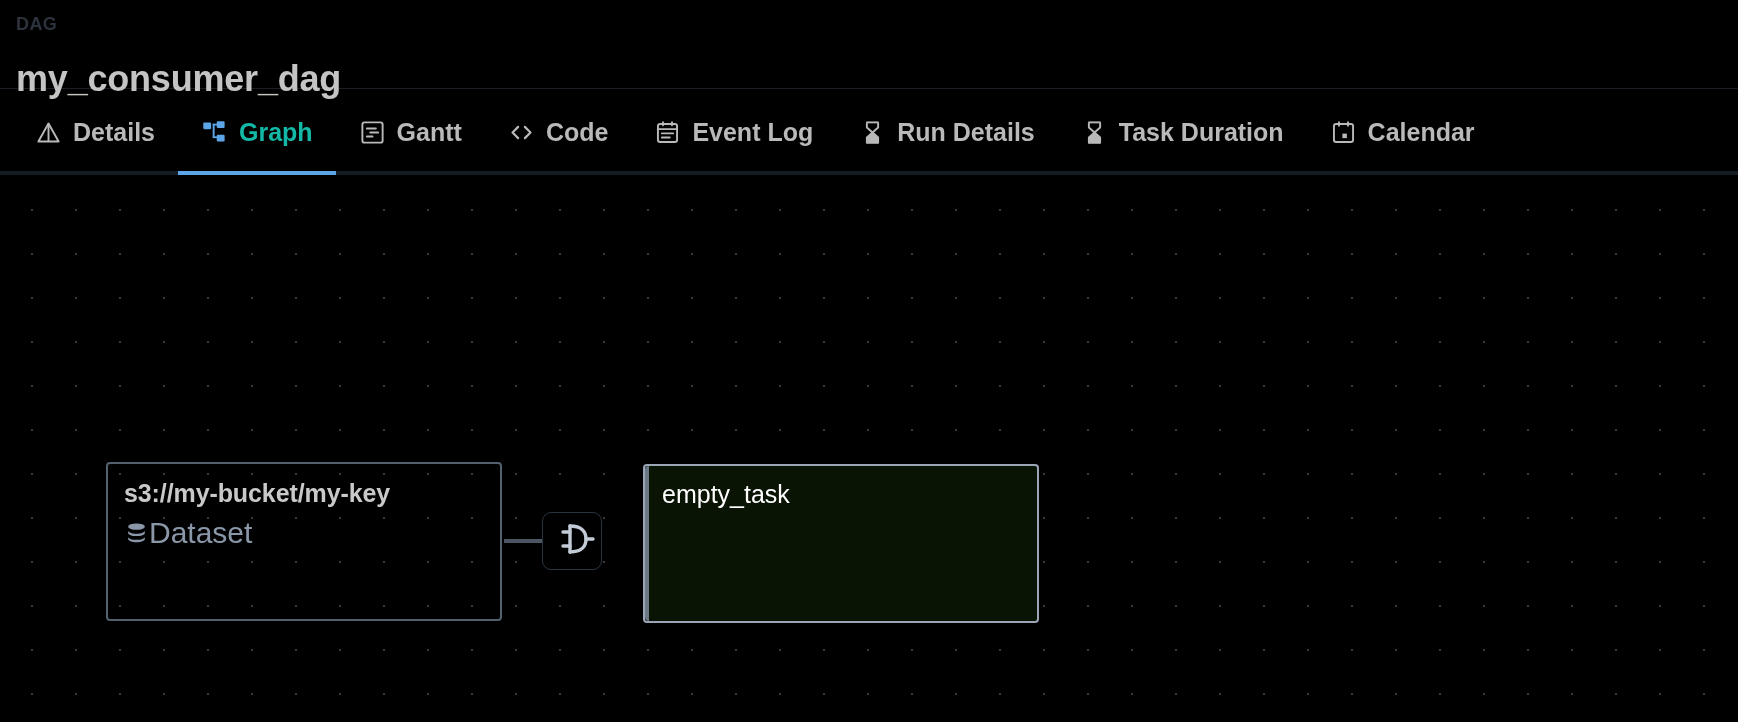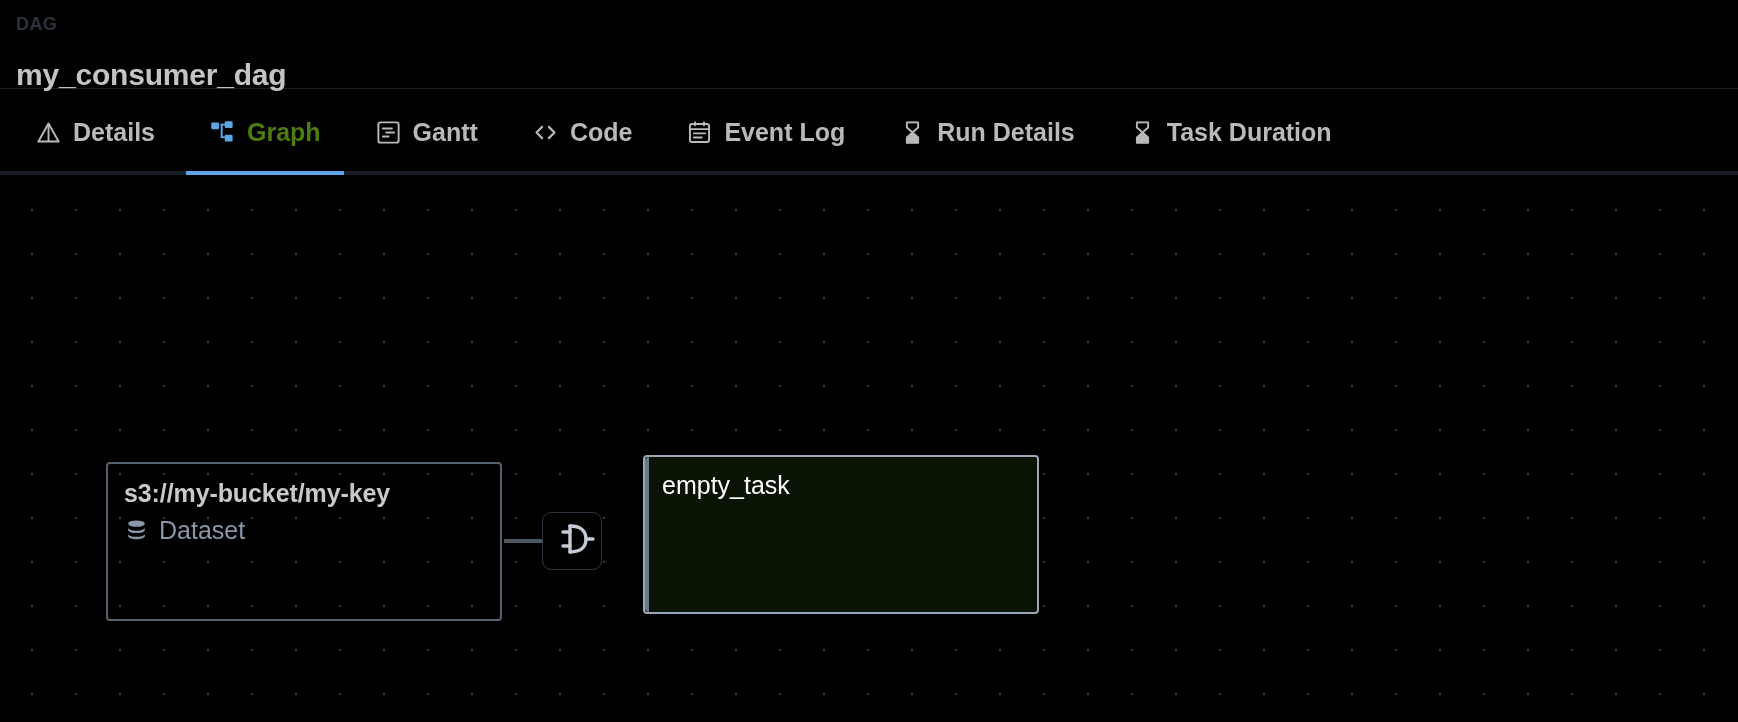--- a/index.html
+++ b/index.html
@@ -11,42 +11,42 @@
   }
   .app { position: relative; width: 1738px; height: 635px; background: #000; }
 
   
   .header { padding: 14px 16px 10px 16px; border-bottom: 1px solid #1a1f26; height: 89px; }
   .header-kicker {
     font-size: 18px; font-weight: 700; letter-spacing: .4px;
     color: #2c333c; line-height: 1.2; margin-bottom: 2px;
   }
   .header-title {
-    font-size: 30px; font-weight: 700; color: #c4c4c4;
+    font-size: 36px; font-weight: 700; color: #c4c4c4;
     line-height: 1.25; letter-spacing: -.2px; margin-top: 20px;
   }
 
   
   .tabbar {
     position: relative; display: flex; align-items: center;
-    height: 86px; padding: 0 0 0 12px; gap: 8px;
+    height: 86px; padding: 0 0 0 12px; gap: 0;
   }
   .tabbar::after {
     content: ""; position: absolute; left: 0; right: 0; bottom: 0;
     height: 4px; background: #141b22;
   }
   .tab {
     position: relative; display: flex; align-items: center; gap: 11px;
     height: 100%; padding: 0 23px;
     font-size: 25px; font-weight: 700; color: #b9b9b9;
     cursor: pointer; white-space: nowrap; user-select: none;
   }
   .tab .ico { display: flex; align-items: center; justify-content: center; width: 27px; height: 27px; }
   .tab .ico svg { display: block; }
-  .tab.active { color: #4d7c0f; }
+  .tab.active { color: #14b8a6; }
   .tab.active::after {
     content: ""; position: absolute; left: 0; right: 0; bottom: 0;
     height: 4px; background: #5ca6e8; z-index: 2;
   }
 
   
   .canvas {
     position: relative; height: 547px; width: 100%;
     background-color: #000;
     background-image: radial-gradient(#3a3a3a 1.1px, transparent 1.2px);
@@ -60,28 +60,28 @@
   
   .node-dataset {
     left: 106px; top: 287px; width: 396px; height: 159px;
     border: 2px solid #54606e; background: rgba(0,0,0,0);
     padding: 14px 16px;
   }
   .node-dataset .n-title {
     font-size: 25px; font-weight: 700; color: #c9c9c9; line-height: 1.25; letter-spacing: -.1px;
   }
   .node-dataset .n-sub {
-    display: flex; align-items: center; gap: 10px; margin-top: 7px;
-    font-size: 25px; color: #8a97a8; font-weight: 400;
+    display: flex; align-items: center; margin-top: 7px;
+    font-size: 30px; color: #8a97a8; font-weight: 400;
   }
   .node-dataset .n-sub .ico { width: 25px; height: 25px; display: flex; align-items: center; }
 
   
   .node-task {
-    left: 643px; top: 280px; width: 396px; height: 159px;
+    left: 643px; top: 289px; width: 396px; height: 159px;
     border: 2px solid #9aa6b6; background: #0a1405;
     padding: 13px 16px 13px 17px; overflow: hidden;
   }
   .node-task::before {
     content: ""; position: absolute; left: 0; top: 0; bottom: 0; width: 4px;
     background: #6b7886; border-radius: 10px 0 0 10px;
   }
   .node-task .n-title {
     font-size: 25px; font-weight: 400; color: #ffffff; line-height: 1.25;
   }
@@ -189,20 +189,31 @@
         <svg width="27" height="27" viewBox="0 0 24 24" fill="none" stroke="#b9b9b9" stroke-width="1.7" stroke-linejoin="round">
           <path d="M6.5 3 H17.5"></path>
             <path d="M6.5 21 H17.5"></path>
           <path d="M7 3 V7.5 L12 12 L17 7.5 V3"></path>
           <path d="M7 21 V16.5 L12 12 L17 16.5 V21 Z" fill="#b9b9b9"></path>
         </svg>
       </span>
       <span>Task Duration</span>
     </div>
 
+    <div class="tab">
+      <span class="ico">
+        <svg width="27" height="27" viewBox="0 0 24 24" fill="none" stroke="#b9b9b9" stroke-width="1.7" stroke-linecap="round">
+          <rect x="3.5" y="4.5" width="17" height="16" rx="2"></rect>
+          <path d="M8 2.8 V6"></path>
+            <path d="M16 2.8 V6"></path>
+          <rect x="11" y="13" width="4" height="4" fill="#b9b9b9" stroke="none"></rect>
+        </svg>
+      </span>
+      <span>Calendar</span>
+    </div>
 
   </div>
 
   <div class="canvas">
 
     <div class="node node-dataset">
       <div class="n-title">s3://my-bucket/my-key</div>
       <div class="n-sub">
         <span class="ico">
           <svg width="25" height="25" viewBox="0 0 24 24" fill="#8a97a8">

